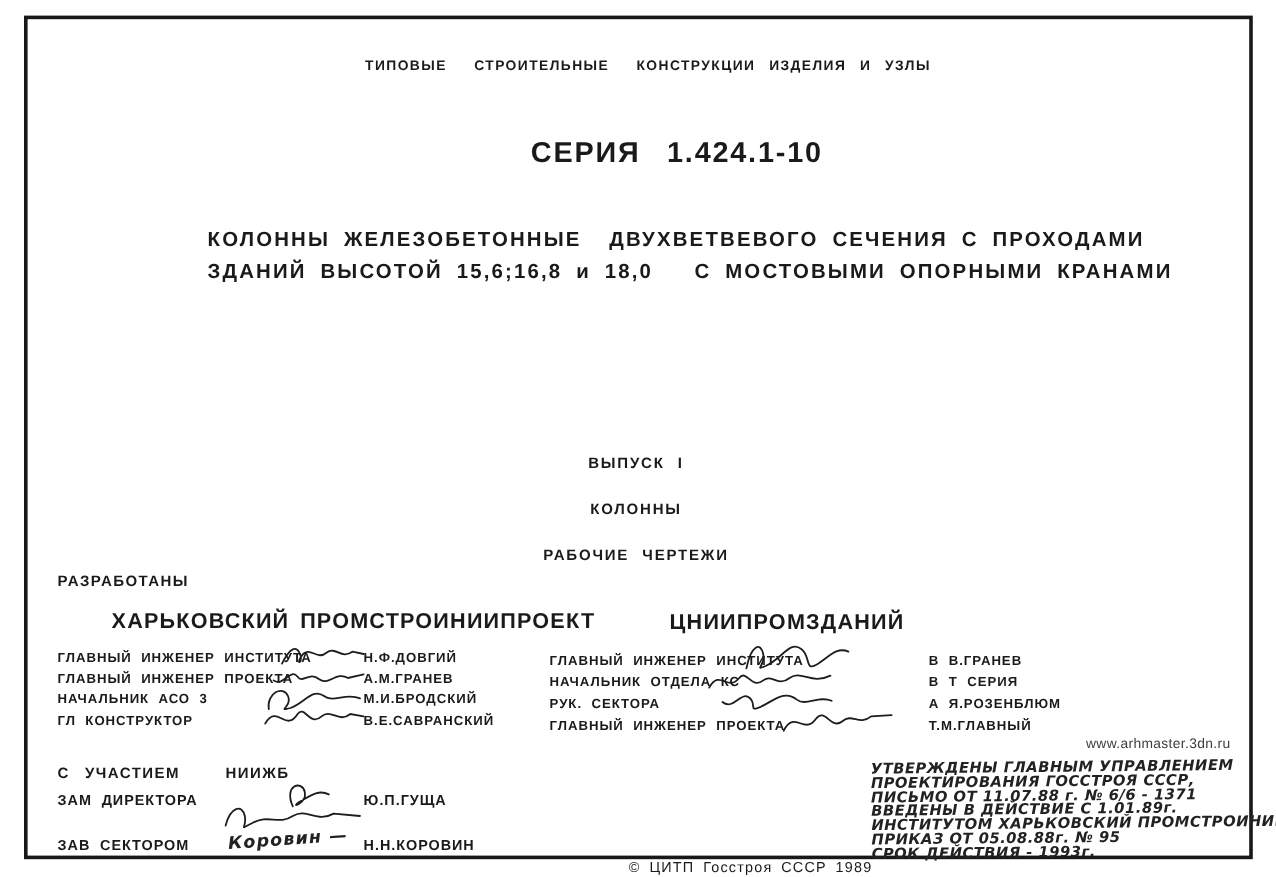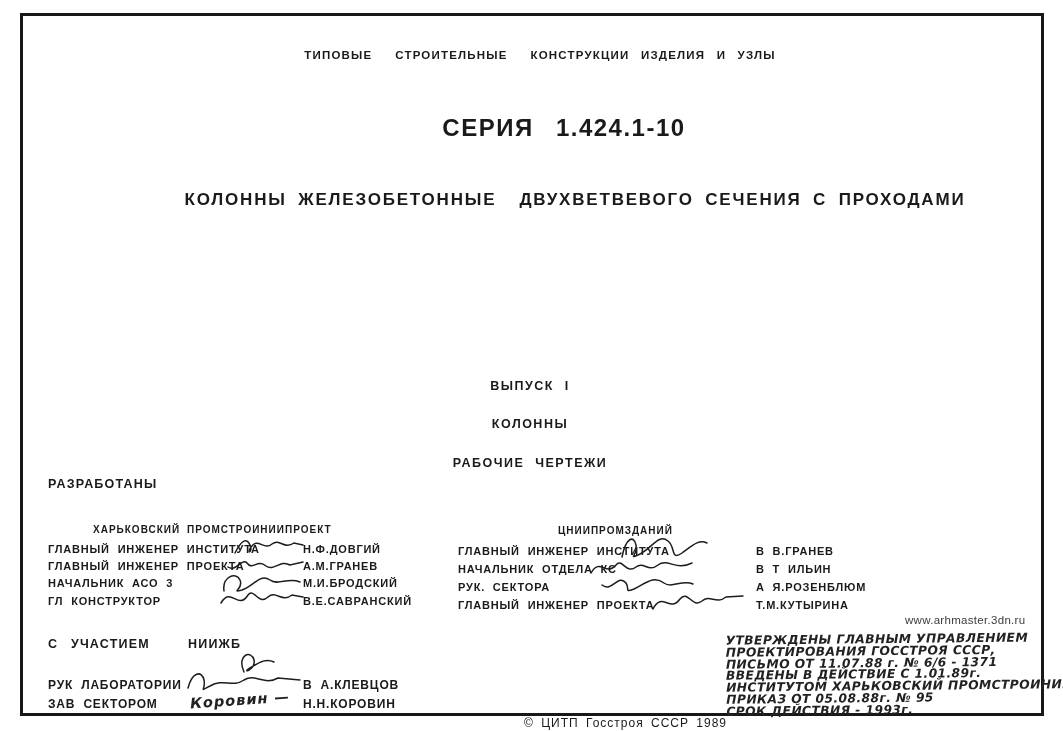--- a/index.html
+++ b/index.html
@@ -30,27 +30,27 @@
     letter-spacing:1.8px;word-spacing:5px;line-height:27px;
   }
   .issue-line{
     transform:translateX(-50%);left:530px;
     font-size:12.5px;font-weight:700;letter-spacing:1.5px;word-spacing:6px;margin-top:28px;
   }
   .developed{
     left:48px;top:477px;font-size:12.5px;font-weight:700;letter-spacing:1.2px;
   }
   .org-name{
-    font-size:10px;font-weight:700;letter-spacing:1px;word-spacing:3px;margin-top:17px;
+    font-size:18px;font-weight:700;letter-spacing:1px;word-spacing:3px;
   }
   .sigrow{position:absolute;width:468px;white-space:nowrap;
     font-size:11px;font-weight:700;letter-spacing:0.8px;word-spacing:4px;}
   .person{position:absolute;top:0;}
   .left-col .person{left:255px;}
-  .right-col .person{left:250px;padding-left:48px;}
+  .right-col .person{left:268px;padding-left:48px;}
   .bottom-col .person{left:255px;}
   .participation-label{
     font-size:12.5px;font-weight:700;letter-spacing:1.2px;word-spacing:8px;
   }
   .copyright{
     left:524px;top:716px;font-size:12px;font-weight:400;
     letter-spacing:1px;word-spacing:3px;
   }
   .watermark{
     left:905px;top:614px;font-size:11.5px;color:#3c3c3c;letter-spacing:0.3px;
@@ -74,20 +74,21 @@
 <body>
 
 <div class="abs frame"></div>
 
 <div class="abs doc-header pre">ТИПОВЫЕ  СТРОИТЕЛЬНЫЕ  КОНСТРУКЦИИ ИЗДЕЛИЯ И УЗЛЫ</div>
 
 <div class="abs series pre">СЕРИЯ 1.424.1-10</div>
 
 <div class="abs main-title">
   <div class="pre">КОЛОННЫ ЖЕЛЕЗОБЕТОННЫЕ  ДВУХВЕТВЕВОГО СЕЧЕНИЯ С ПРОХОДАМИ</div>
+  <div class="pre">ЗДАНИЙ ВЫСОТОЙ 15,6;16,8 и 18,0   С МОСТОВЫМИ ОПОРНЫМИ КРАНАМИ</div>
 </div>
 
 <div class="abs issue-line" style="top:351px">ВЫПУСК I</div>
 <div class="abs issue-line" style="top:389px">КОЛОННЫ</div>
 <div class="abs issue-line" style="top:428px">РАБОЧИЕ ЧЕРТЕЖИ</div>
 
 <div class="abs developed">РАЗРАБОТАНЫ</div>
 
 <div class="abs org-name" style="left:93px;top:507px">ХАРЬКОВСКИЙ ПРОМСТРОИНИИПРОЕКТ</div>
 <div class="abs left-col" style="left:48px;top:543px;width:440px;height:70px">
@@ -131,29 +132,29 @@
 </div>
 
 <div class="abs org-name" style="left:558px;top:508px">ЦНИИПРОМЗДАНИЙ</div>
 <div class="abs right-col" style="left:458px;top:545px;width:430px;height:70px">
   <div class="sigrow" style="top:0">
     <span>ГЛАВНЫЙ  ИНЖЕНЕР  ИНСТИТУТА</span>
     <span class="person">В В.ГРАНЕВ</span>
   </div>
   <div class="sigrow" style="top:18px">
     <span>НАЧАЛЬНИК  ОТДЕЛА  КС</span>
-    <span class="person">В Т ИЛЬИН</span>
+    <span class="person">В Т СЕРИЯ</span>
   </div>
   <div class="sigrow" style="top:36px">
     <span>РУК. СЕКТОРА</span>
     <span class="person">А Я.РОЗЕНБЛЮМ</span>
   </div>
   <div class="sigrow" style="top:54px">
     <span>ГЛАВНЫЙ  ИНЖЕНЕР  ПРОЕКТА</span>
-    <span class="person">Т.М.КУТЫРИНА</span>
+    <span class="person">Т.М.ГЛАВНЫЙ</span>
   </div>
 
   <div class="abs sig" style="left:160px;top:-14px">
     <svg width="92" height="32" viewBox="0 0 92 32">
         <path d="M4,26 C8,6 16,4 18,14 C20,24 10,28 20,24 C34,18 40,2 50,10 C58,16 52,30 64,22 C74,15 80,8 89,12"></path>
       </svg>
   </div>
   <div class="abs sig" style="left:130px;top:8px">
     <svg width="108" height="28" viewBox="0 0 108 28">
         <path d="M3,20 C12,4 18,24 28,12 C34,4 38,22 48,14 C56,8 60,20 70,12 C80,5 88,18 104,10"></path>
@@ -168,23 +169,23 @@
     <svg width="96" height="30" viewBox="0 0 96 30">
         <path d="M3,22 C12,4 20,26 30,12 C38,2 42,22 52,14 C60,7 66,18 76,10 L93,9"></path>
       </svg>
   </div>
 </div>
 
 <div class="abs participation-label" style="left:48px;top:637px">С  УЧАСТИЕМ</div>
 <div class="abs participation-label" style="left:188px;top:637px">НИИЖБ</div>
 
 <div class="abs bottom-col" style="left:48px;top:660px;width:440px;height:60px">
-  <div class="sigrow" style="top:18px;font-size:12px">
-    <span>РУК  ЛАБОРАТОРИИ</span>
-    <span class="person">В А.КЛЕВЦОВ</span>
+  <div class="sigrow" style="top:0;font-size:12px">
+    <span>ЗАМ  ДИРЕКТОРА</span>
+    <span class="person">Ю.П.ГУЩА</span>
   </div>
   <div class="sigrow" style="top:37px;font-size:12px">
     <span>ЗАВ  СЕКТОРОМ</span>
     <span class="person">Н.Н.КОРОВИН</span>
   </div>
 
   <div class="abs sig" style="left:168px;top:-12px">
     <svg width="62" height="30" viewBox="0 0 62 30">
         <path d="M28,24 C20,6 36,2 38,12 C40,22 24,26 34,20 C44,14 50,10 58,14"></path>
       </svg>

